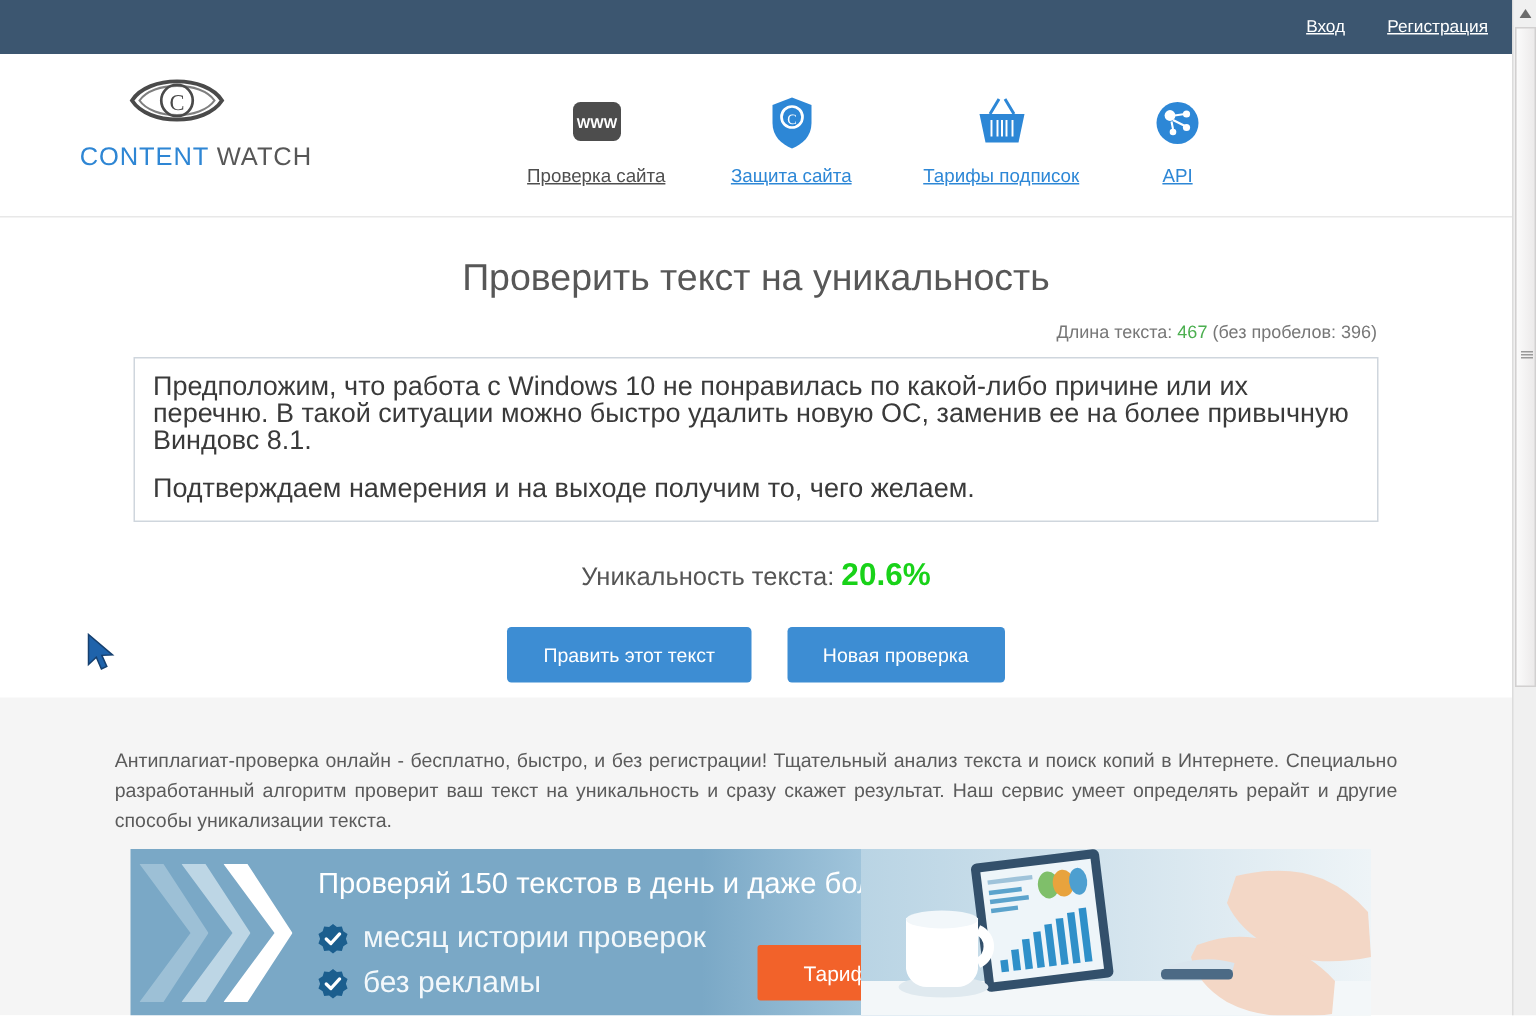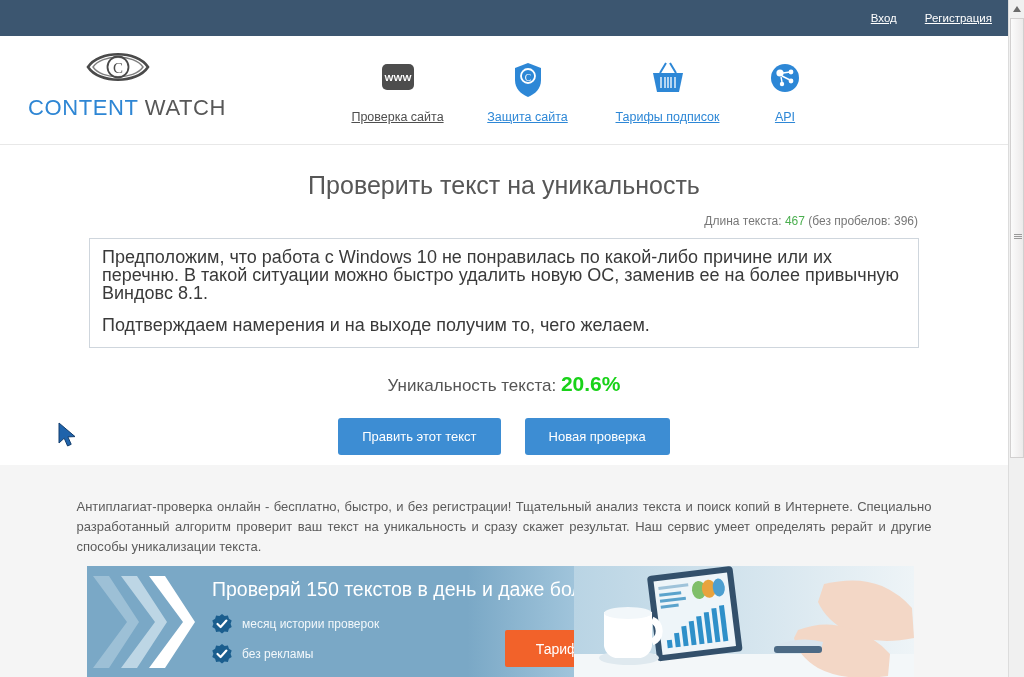--- a/index.html
+++ b/index.html
@@ -25,27 +25,27 @@
     margin-left:28px; cursor:pointer;
   }
 
   
   #header {
     height:109px; width:1008px; background:#fff;
     position:relative; border-bottom:1px solid #e8e8e8;
   }
   #logo { position:absolute; left:28px; top:8px; width:180px; text-align:center; cursor:pointer;}
   #logo .eye { height:46px; display:flex; align-items:center; justify-content:center; }
-  #logo .wordmark { font-size:22px; letter-spacing:.6px; margin-top:5px; white-space:nowrap;text-align:right;}
+  #logo .wordmark { font-size:17px; letter-spacing:.6px; margin-top:5px; white-space:nowrap;text-align:right;}
   #logo .wordmark .c { color:#2e86d4; font-weight:400; }
   #logo .wordmark .w { color:#575757; font-weight:300; }
 
   .navset { position:absolute; left:330px; top:26px; display:flex; align-items:flex-end; }
   .navitem { text-align:center; cursor:pointer; margin-right:0; }
-  .navitem .ic { height:40px; display:flex; align-items:flex-start; justify-content:center; }
+  .navitem .ic { height:40px; display:flex; align-items:center; justify-content:center; }
   .navitem .lbl { font-size:12.5px; text-decoration:underline; margin-top:8px; white-space:nowrap; display:block;}
   .navitem.dark .lbl { color:#4e4e4e; }
   .navitem.blue .lbl { color:#2d87d6; }
 
   
   #main { width:1008px; background:#fff; padding-bottom:8px; }
   #h1 {
     text-align:center; font-size:25px; font-weight:400; color:#575757;
     padding-top:26px; margin:0;
   }
@@ -88,21 +88,21 @@
   #banner {
     position:absolute; left:87px; top:101px; width:827px; height:115px;
     background:linear-gradient(90deg,#7aa8c6 0%,#7aa8c6 46%,#a9cbe0 62%,#dfe9ef 100%);
     overflow:hidden;
   }
   .chev { position:absolute; top:6px; height:100px; width:46px; }
   .banner-title {
     position:absolute; left:125px; top:12px; color:#fff;
     font-size:19.5px; font-weight:400; white-space:nowrap;
   }
-  .bullet { position:absolute; left:125px; color:#ffffff; font-size:12px; display:flex; align-items:center; }
+  .bullet { position:absolute; left:125px; color:#ffffff; font-size:20px; display:flex; align-items:center; }
   .bullet .bdg { margin-right:10px; display:flex; }
   .bullet .txt { color:#f3f8fb; }
   #b1 { top:48px; }
   #b2 { top:78px; }
   #tariff {
     position:absolute; left:418px; top:64px; width:190px; height:37px;
     background:#f2622a; color:#fff; font-size:14px; border:none; cursor:pointer;
     border-radius:2px; font-family:"Liberation Sans","DejaVu Sans",sans-serif;
   }
   .photo { position:absolute; right:0; top:0; width:340px; height:115px; }

